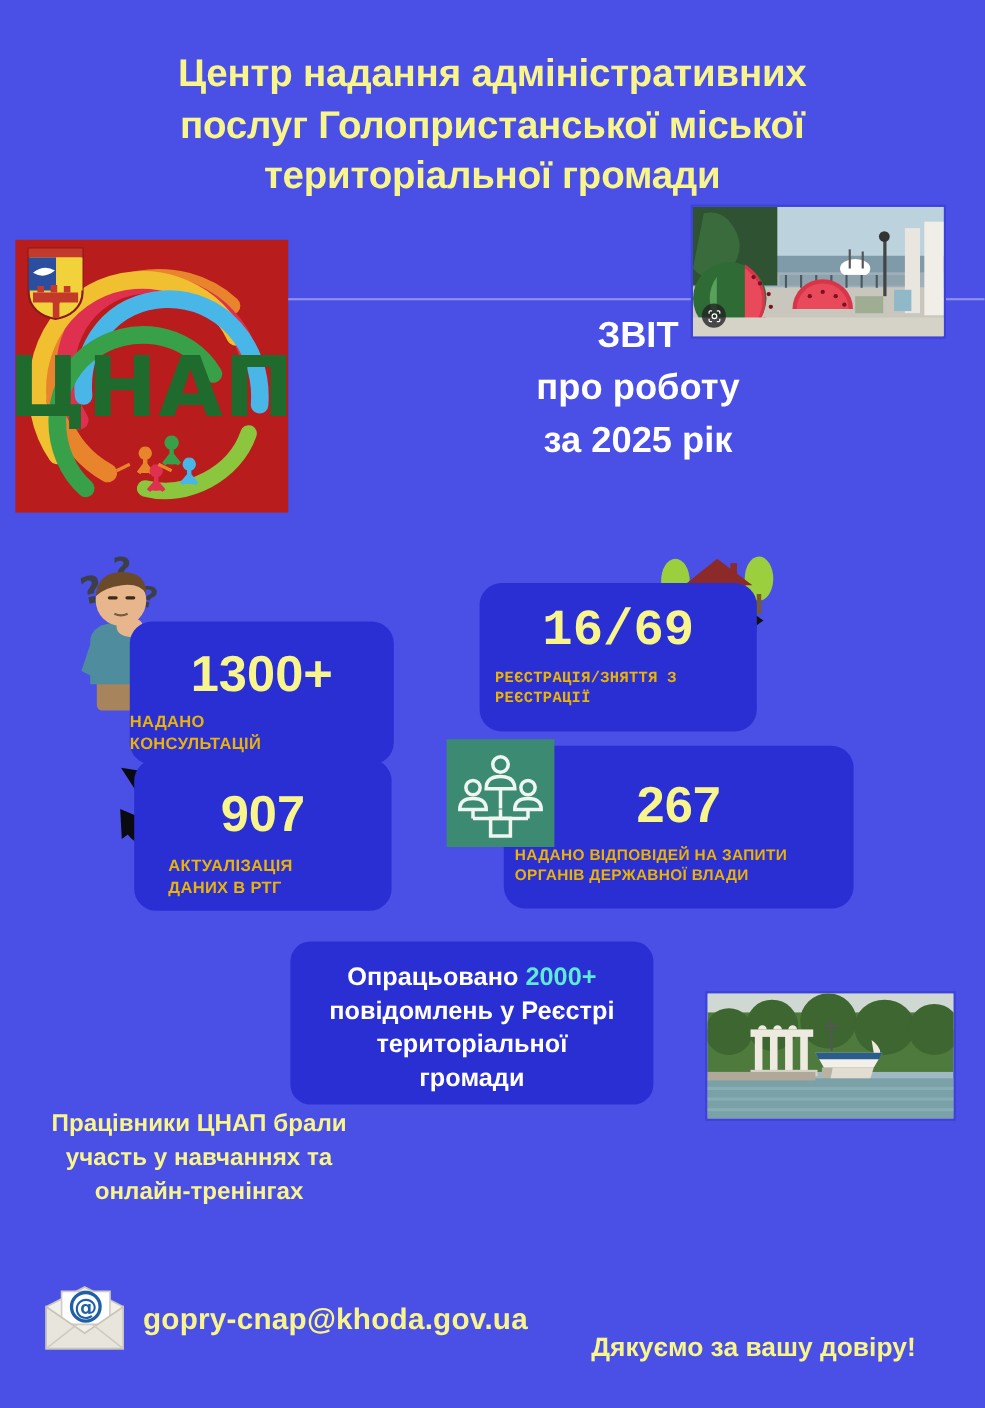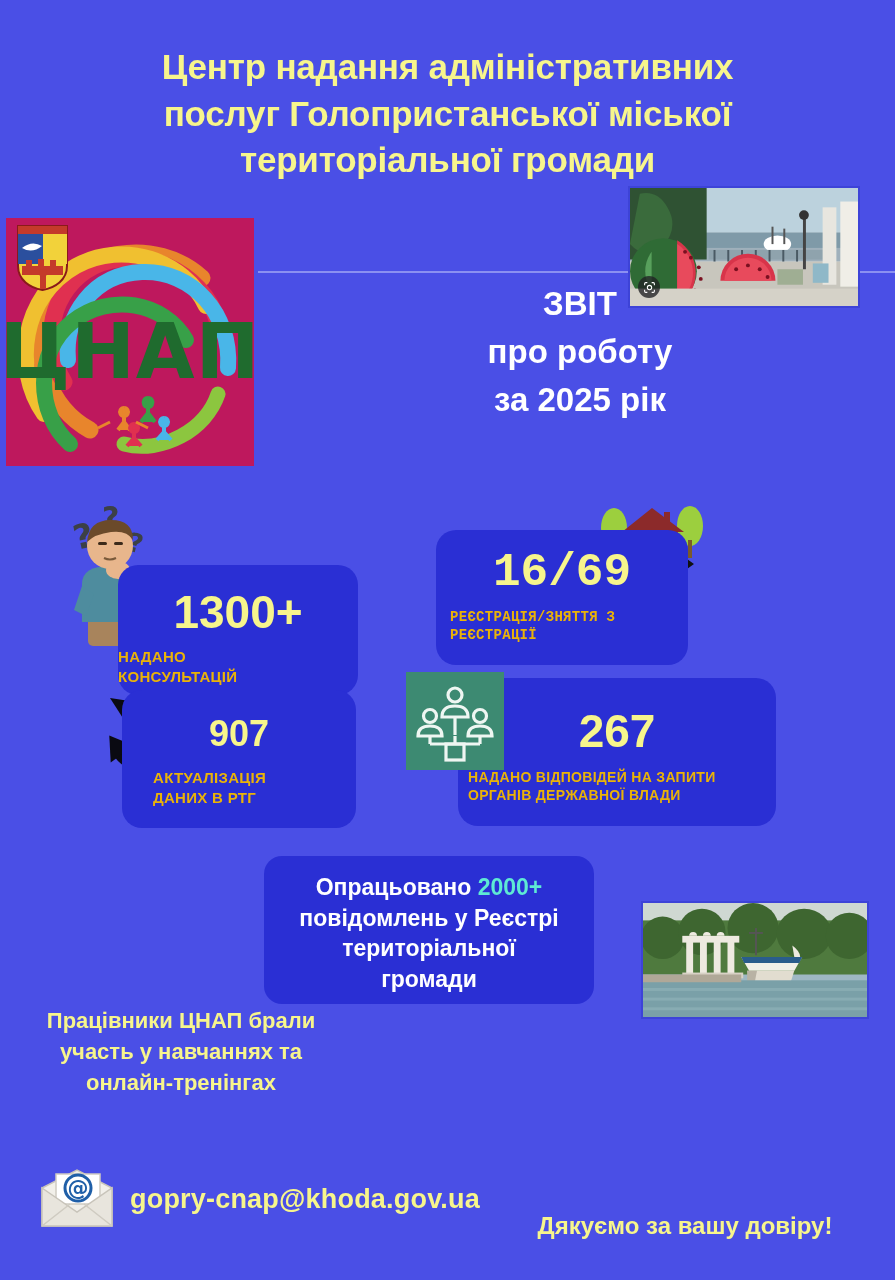--- a/index.html
+++ b/index.html
@@ -24,22 +24,22 @@
   }
 
   
   .divider {
     position:absolute; left:258px; top:271px; width:640px; height:2px;
     background:rgba(220,225,255,0.45);
   }
 
   
   .logo-box {
-    position:absolute; left:6px; top:218px; width:248px; height:248px;
-    background:#be185d; overflow:hidden;
+    position:absolute; left:14px; top:218px; width:248px; height:248px;
+    background:#b91c1c; overflow:hidden;
   }
   .logo-svg { width:248px; height:248px; display:block; }
   .coa {
     position:absolute; left:10px; top:6px; width:53px; height:68px;
   }
 
   
   .photo {
     position:absolute; overflow:hidden; border:2px solid #3d43d8;
   }
@@ -78,21 +78,21 @@
 
   #card-consult { left:118px; top:530px; width:240px; height:130px;margin-top:35px; }
   #card-consult .num { font-size:46px; margin-top:24px; }
   #card-consult .lbl { font-size:15px; margin-top:12px; }
 
   #card-reg { left:436px; top:530px; width:252px; height:135px;font-family:Liberation Mono, monospace; }
   #card-reg .num { font-size:46px; margin-top:20px; }
   #card-reg .lbl { font-size:14px; margin-top:12px; padding:0 14px; }
 
   #card-actual { left:122px; top:690px; width:234px; height:138px; }
-  #card-actual .num { font-size:36px; margin-top:26px; }
+  #card-actual .num { font-size:46px; margin-top:26px; }
   #card-actual .lbl { font-size:15px; margin-top:16px;padding-left:31px; }
 
   #card-answers { left:458px; top:678px; width:318px; height:148px; }
   #card-answers .num { font-size:46px; margin-top:30px; }
   #card-answers .lbl { font-size:14px; margin-top:14px; padding:0 10px; }
 
   #card-registry {
     left:264px; top:856px; width:330px; height:148px;
     border-radius:18px; padding:16px 20px 0;
   }

